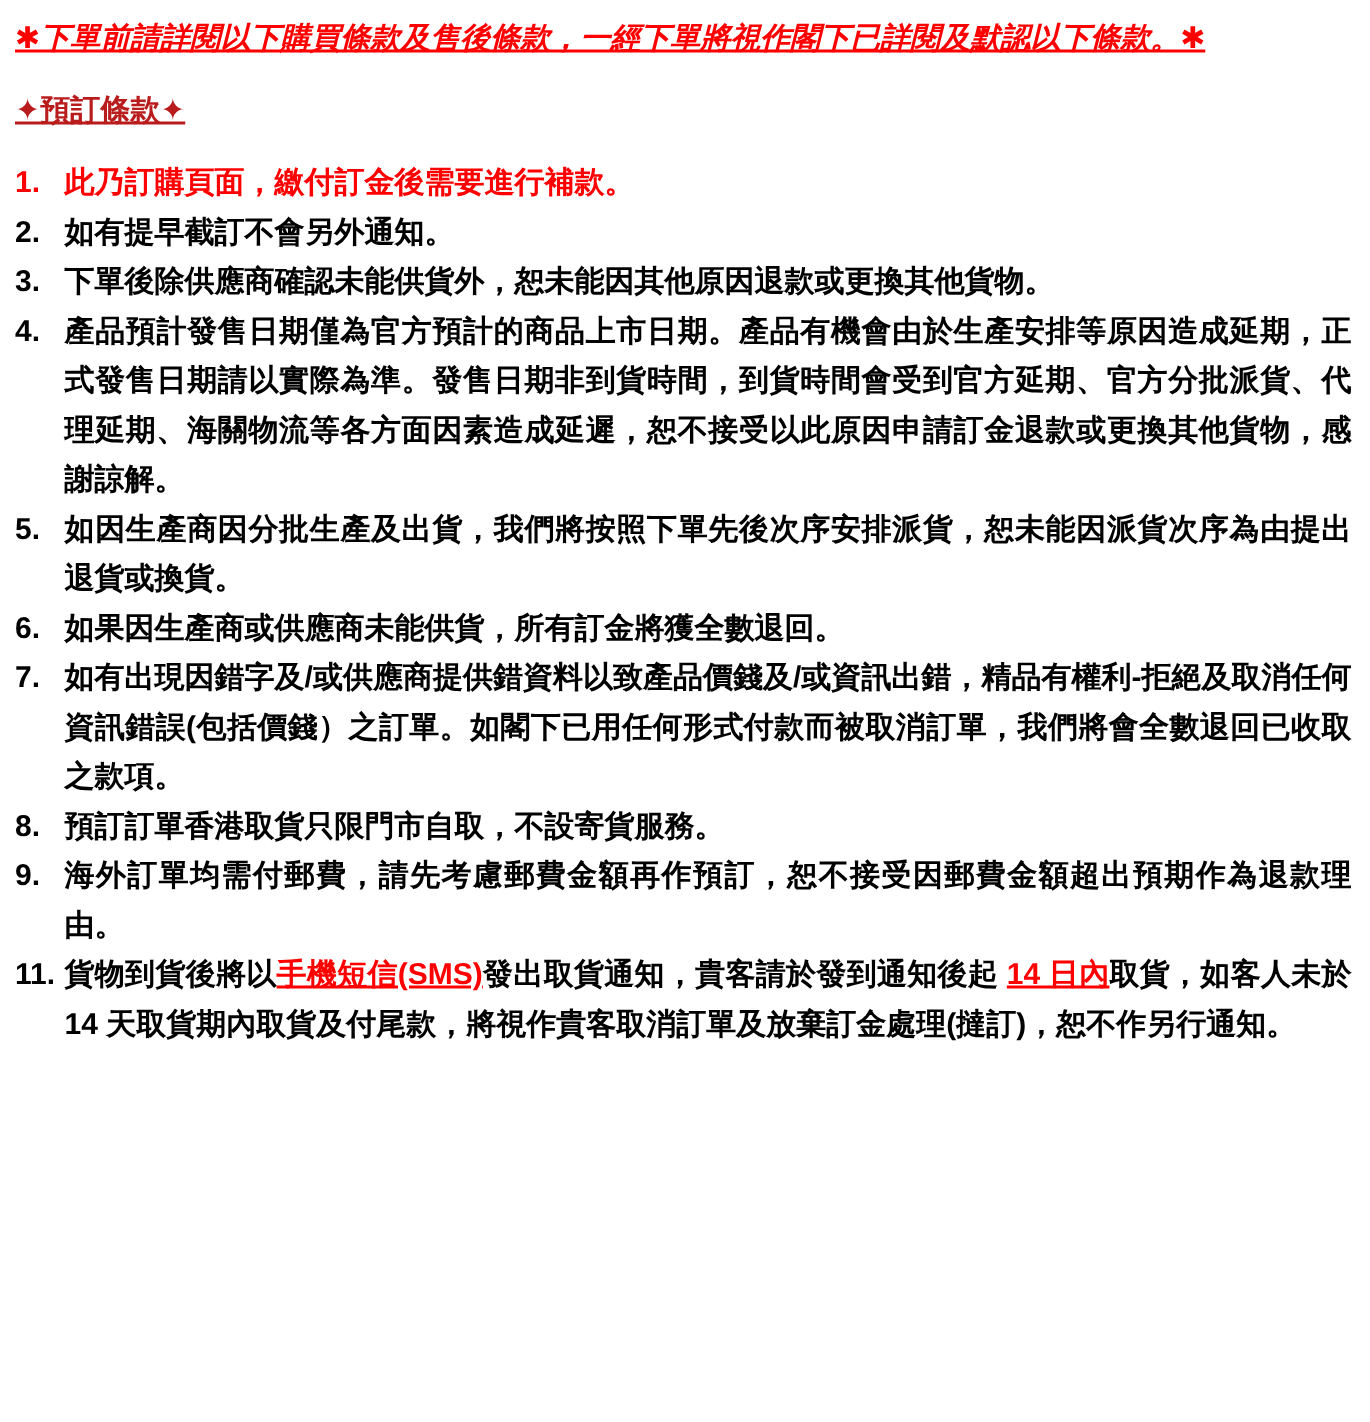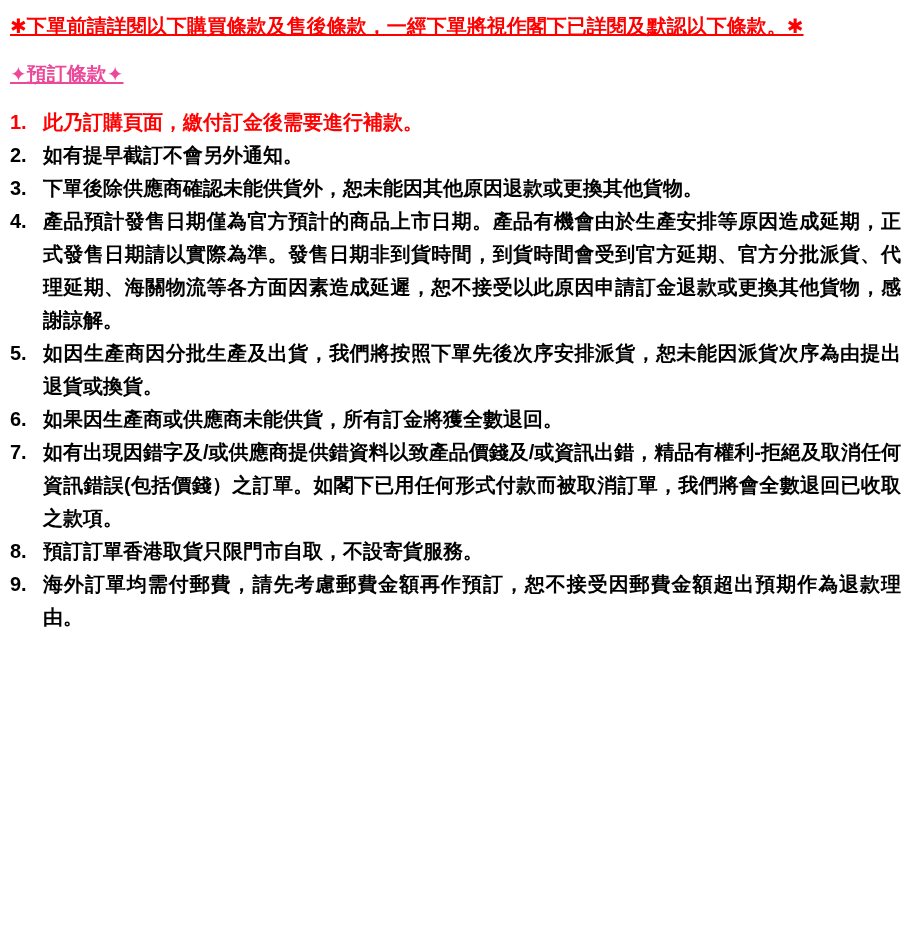--- a/index.html
+++ b/index.html
@@ -15,23 +15,24 @@
     font-family: "Liberation Sans", "DejaVu Sans", sans-serif;
     font-weight: bold;
     font-size: 20px;
     line-height: 33px;
     color: #000000;
   }
   .title {
     color: #ff0000;
     text-decoration: underline;
     margin: 0 0 15px 0;
+    font-style: italic;
   }
   .section-header {
-    color: #ec4899;
+    color: #b91c1c;
     text-decoration: underline;
     margin: 0 0 15px 0;
   }
   .terms-list {
     margin: 0;
     padding: 0;
   }
   .item {
     display: flex;
     align-items: flex-start;
@@ -105,17 +106,21 @@
     <div class="num">8.</div>
     <div class="text"><span class="seg-normal">預訂訂單香港取貨只限門市自取，不設寄貨服務。</span></div>
   </div>
 
   <div class="item">
     <div class="num">9.</div>
     <div class="text"><span class="seg-normal">海外訂單均需付郵費，請先考慮郵費金額再作預訂，恕不接受因郵費金額超出預期作為退款理由。</span></div>
   </div>
 
 
+  <div class="item">
+    <div class="num">11.</div>
+    <div class="text"><span class="seg-normal">貨物到貨後將以</span><span class="seg-redline">手機短信(SMS)</span><span class="seg-normal">發出取貨通知，貴客請於發到通知後起 </span><span class="seg-redline">14 日內</span><span class="seg-normal">取貨，如客人未於 14 天取貨期內取貨及付尾款，將視作貴客取消訂單及放棄訂金處理(撻訂)，恕不作另行通知。</span></div>
+  </div>
 
 
 </div>
 
 </div>
 
 </body></html>

